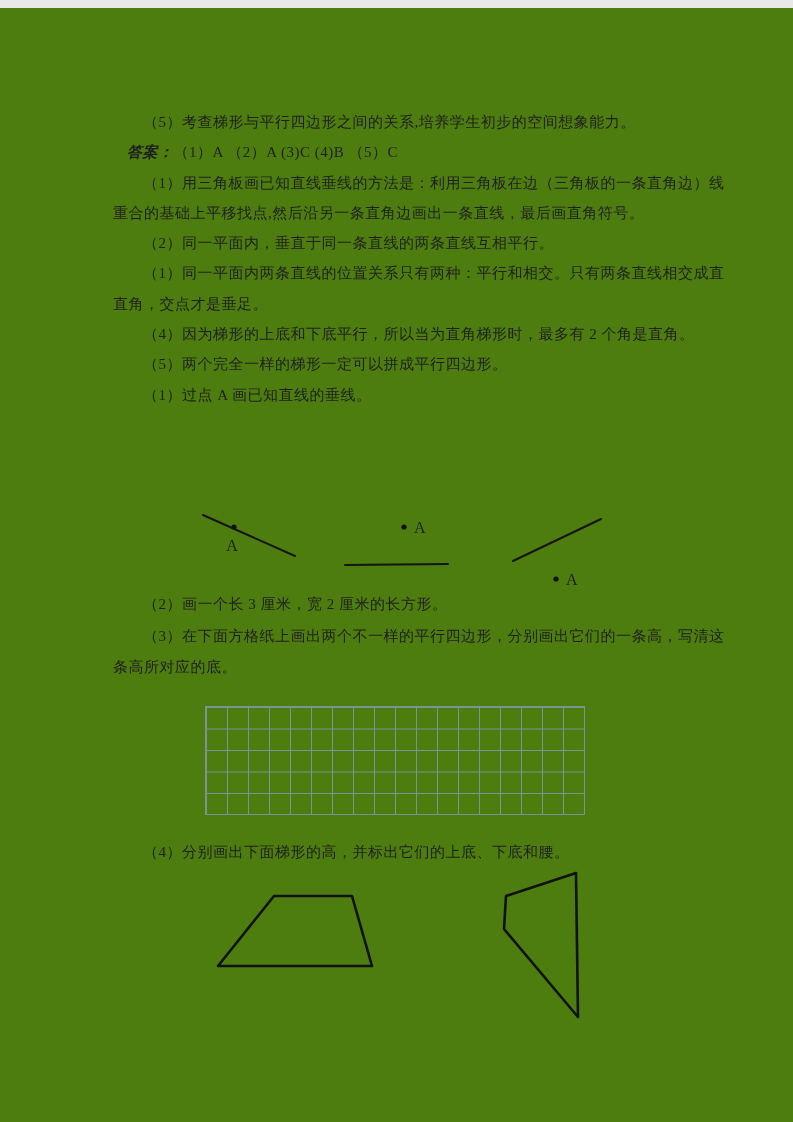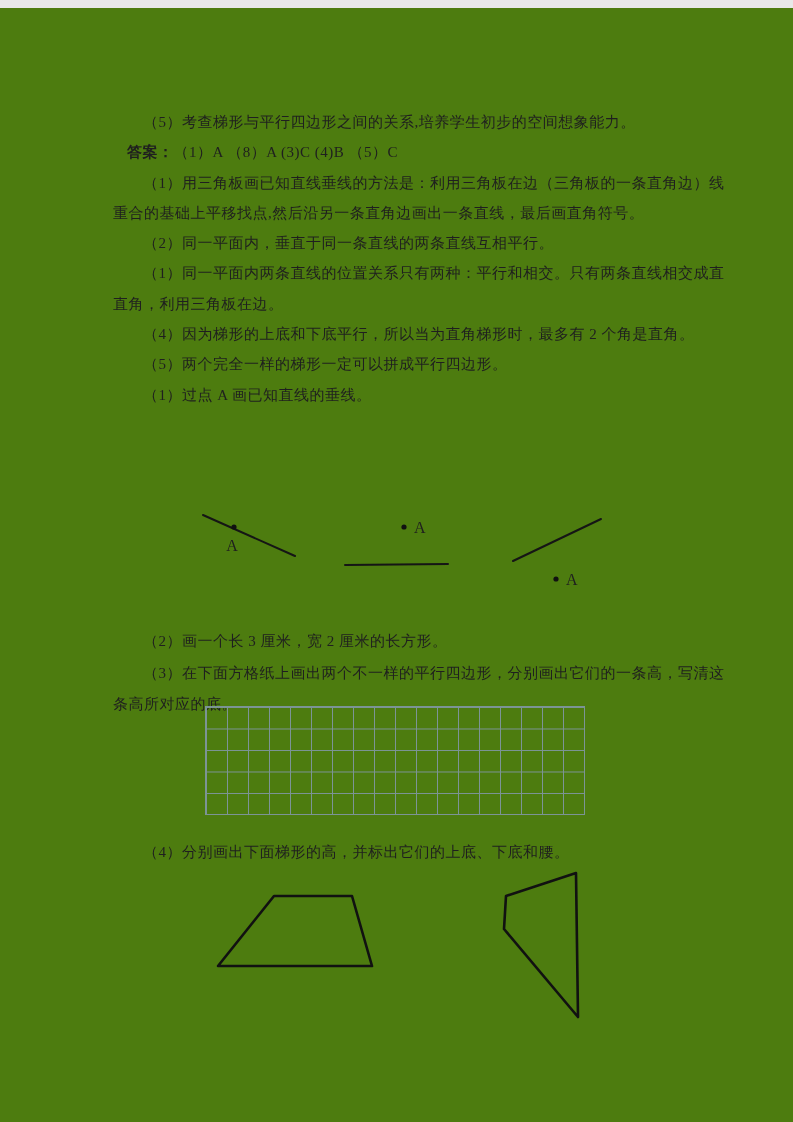--- a/index.html
+++ b/index.html
@@ -13,27 +13,27 @@
     color:#1f1f1f;
   }
   .tblock{
     position:absolute;
     left:113px;
     width:566px;
     font-size:15px;
     letter-spacing:0.5px;
   }
   .tb1{top:99px;line-height:30.3px;}
-  .tb2{top:618px;line-height:31.5px;}
+  .tb2{top:581px;line-height:31.5px;}
   .tb3{top:829px;line-height:31.5px;}
   .line{white-space:nowrap;}
   .ind0{padding-left:0;}
   .ind1{padding-left:14px;}
   .ind2{padding-left:30px;}
-  .bold{font-weight:bold;}
+  .bold{font-weight:bold;font-style:italic;}
   .figure{position:absolute;}
   .fig1{left:150px;top:495px;}
   .fig2{left:195px;top:855px;}
   .seg{stroke:#151515;stroke-width:2;stroke-linecap:round;}
   .trap{fill:none;stroke:#111111;stroke-width:2.6;stroke-linejoin:round;}
   .ptdot{fill:#111111;}
   .ptlabel{
     font-family:"Liberation Serif","DejaVu Serif",serif;
     font-size:16px;fill:#1f1f1f;
   }
@@ -49,27 +49,27 @@
   }
 </style>
 </head>
 <body>
 
 <div class="page">
 
   <div class="tblock tb1">
     <div class="line ind2">（5）考查梯形与平行四边形之间的关系,培养学生初步的空间想象能力。</div>
     <div class="line ind1">
-      <span class="bold">答案：</span><span>（1）A （8）A (3)C (4)B （5）C</span>
+      <span class="bold">答案：</span><span>（1）A （2）A (3)C (4)B （5）C</span>
     </div>
     <div class="line ind2">（1）用三角板画已知直线垂线的方法是：利用三角板在边（三角板的一条直角边）线</div>
     <div class="line ind0">重合的基础上平移找点,然后沿另一条直角边画出一条直线，最后画直角符号。</div>
     <div class="line ind2">（2）同一平面内，垂直于同一条直线的两条直线互相平行。</div>
     <div class="line ind2">（1）同一平面内两条直线的位置关系只有两种：平行和相交。只有两条直线相交成直</div>
-    <div class="line ind0">直角，利用三角板在边。</div>
+    <div class="line ind0">直角，交点才是垂足。</div>
     <div class="line ind2">（4）因为梯形的上底和下底平行，所以当为直角梯形时，最多有 2 个角是直角。</div>
     <div class="line ind2">（5）两个完全一样的梯形一定可以拼成平行四边形。</div>
     <div class="line ind2">（1）过点 A 画已知直线的垂线。</div>
   </div>
 
   <svg class="figure fig1" width="470" height="95" viewBox="0 0 470 95">
     <line class="seg" x1="53" y1="12" x2="145" y2="53"></line>
     <circle class="ptdot" cx="84" cy="24" r="2.6"></circle>
     <text class="ptlabel" x="82" y="48" text-anchor="middle">A</text>
 

